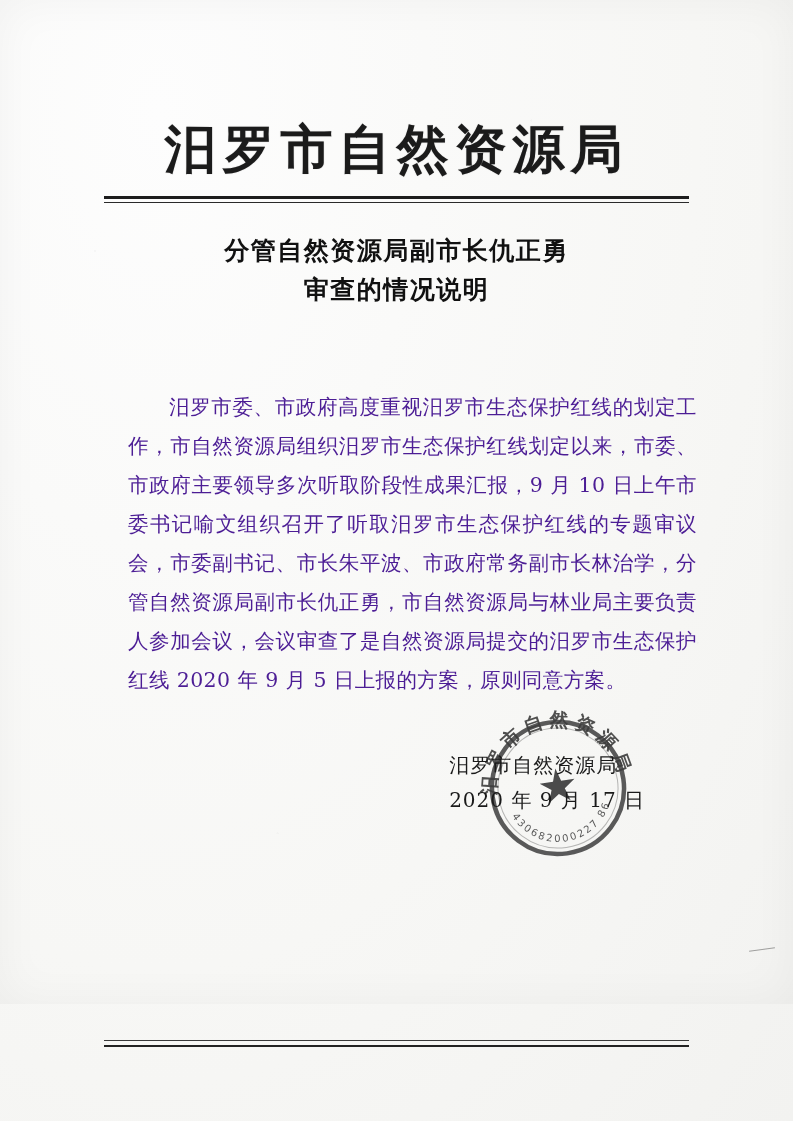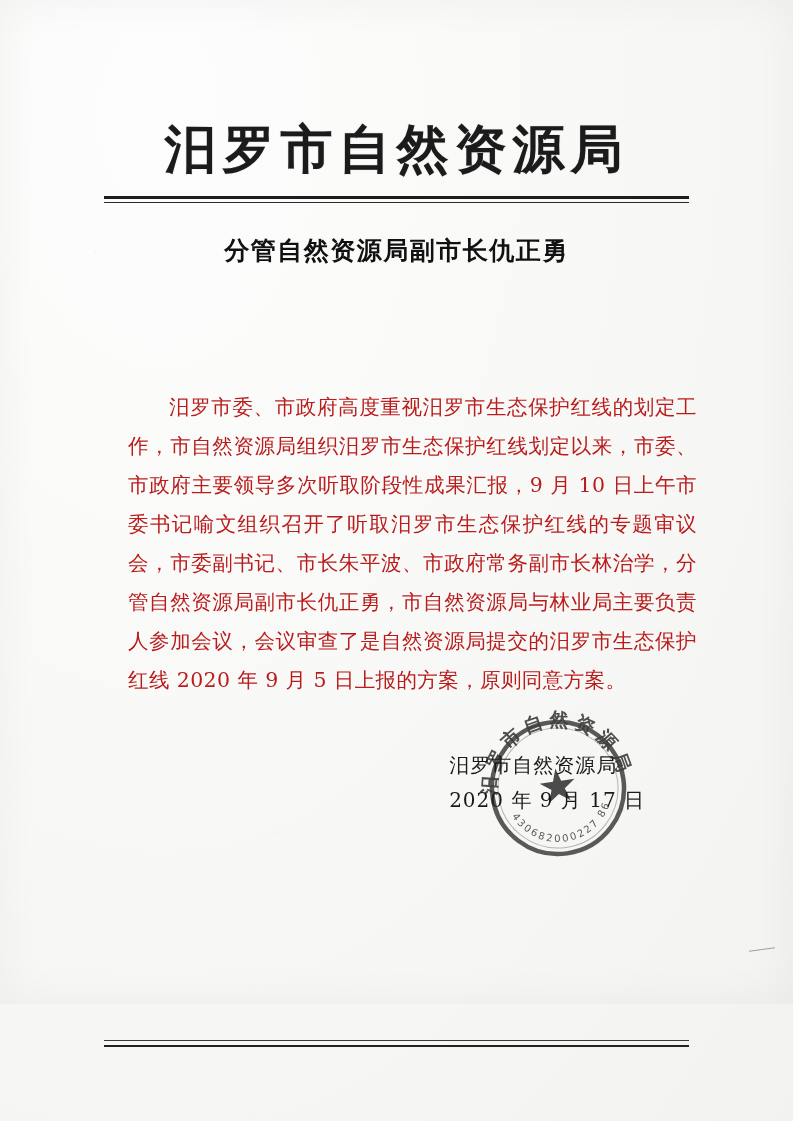--- a/index.html
+++ b/index.html
@@ -103,21 +103,21 @@
     color: #121212;
   }
   .body-text {
     position: absolute;
     left: 128px;
     right: 96px;
     top: 388px;
     font-size: 20.5px;
     line-height: 39px;
     letter-spacing: 0.4px;
-    color: #b91c1c;
+    color: #4c1d95;
     text-align: justify;
     text-indent: 41px;
     text-justify: inter-ideograph;
   }
 
   
   .signature {
     position: absolute;
     right: 148px;
     top: 748px;
@@ -186,20 +186,21 @@
     <div class="masthead-title">汨罗市自然资源局</div>
   </div>
 
   <div class="rule-group">
     <div class="rule-thick"></div>
     <div class="rule-thin"></div>
   </div>
 
   <div class="headline">
     <span class="l1">分管自然资源局副市长仇正勇</span>
+    <span class="l2">审查的情况说明</span>
   </div>
 
 
   <div class="body-text">汨罗市委、市政府高度重视汨罗市生态保护红线的划定工作，市自然资源局组织汨罗市生态保护红线划定以来，市委、市政府主要领导多次听取阶段性成果汇报，9 月 10 日上午市委书记喻文组织召开了听取汨罗市生态保护红线的专题审议会，市委副书记、市长朱平波、市政府常务副市长林治学，分管自然资源局副市长仇正勇，市自然资源局与林业局主要负责人参加会议，会议审查了是自然资源局提交的汨罗市生态保护红线 2020 年 9 月 5 日上报的方案，原则同意方案。</div>
 
   <div class="seal">
     <svg width="176" height="176" viewBox="0 0 176 176" xmlns="http://www.w3.org/2000/svg">
       <defs>
         <path id="sealTopArc" d="M 26,88 A 62,62 0 0 1 150,88"></path>
         <path id="sealBotArc" d="M 34,88 A 54,54 0 0 0 142,88"></path>

